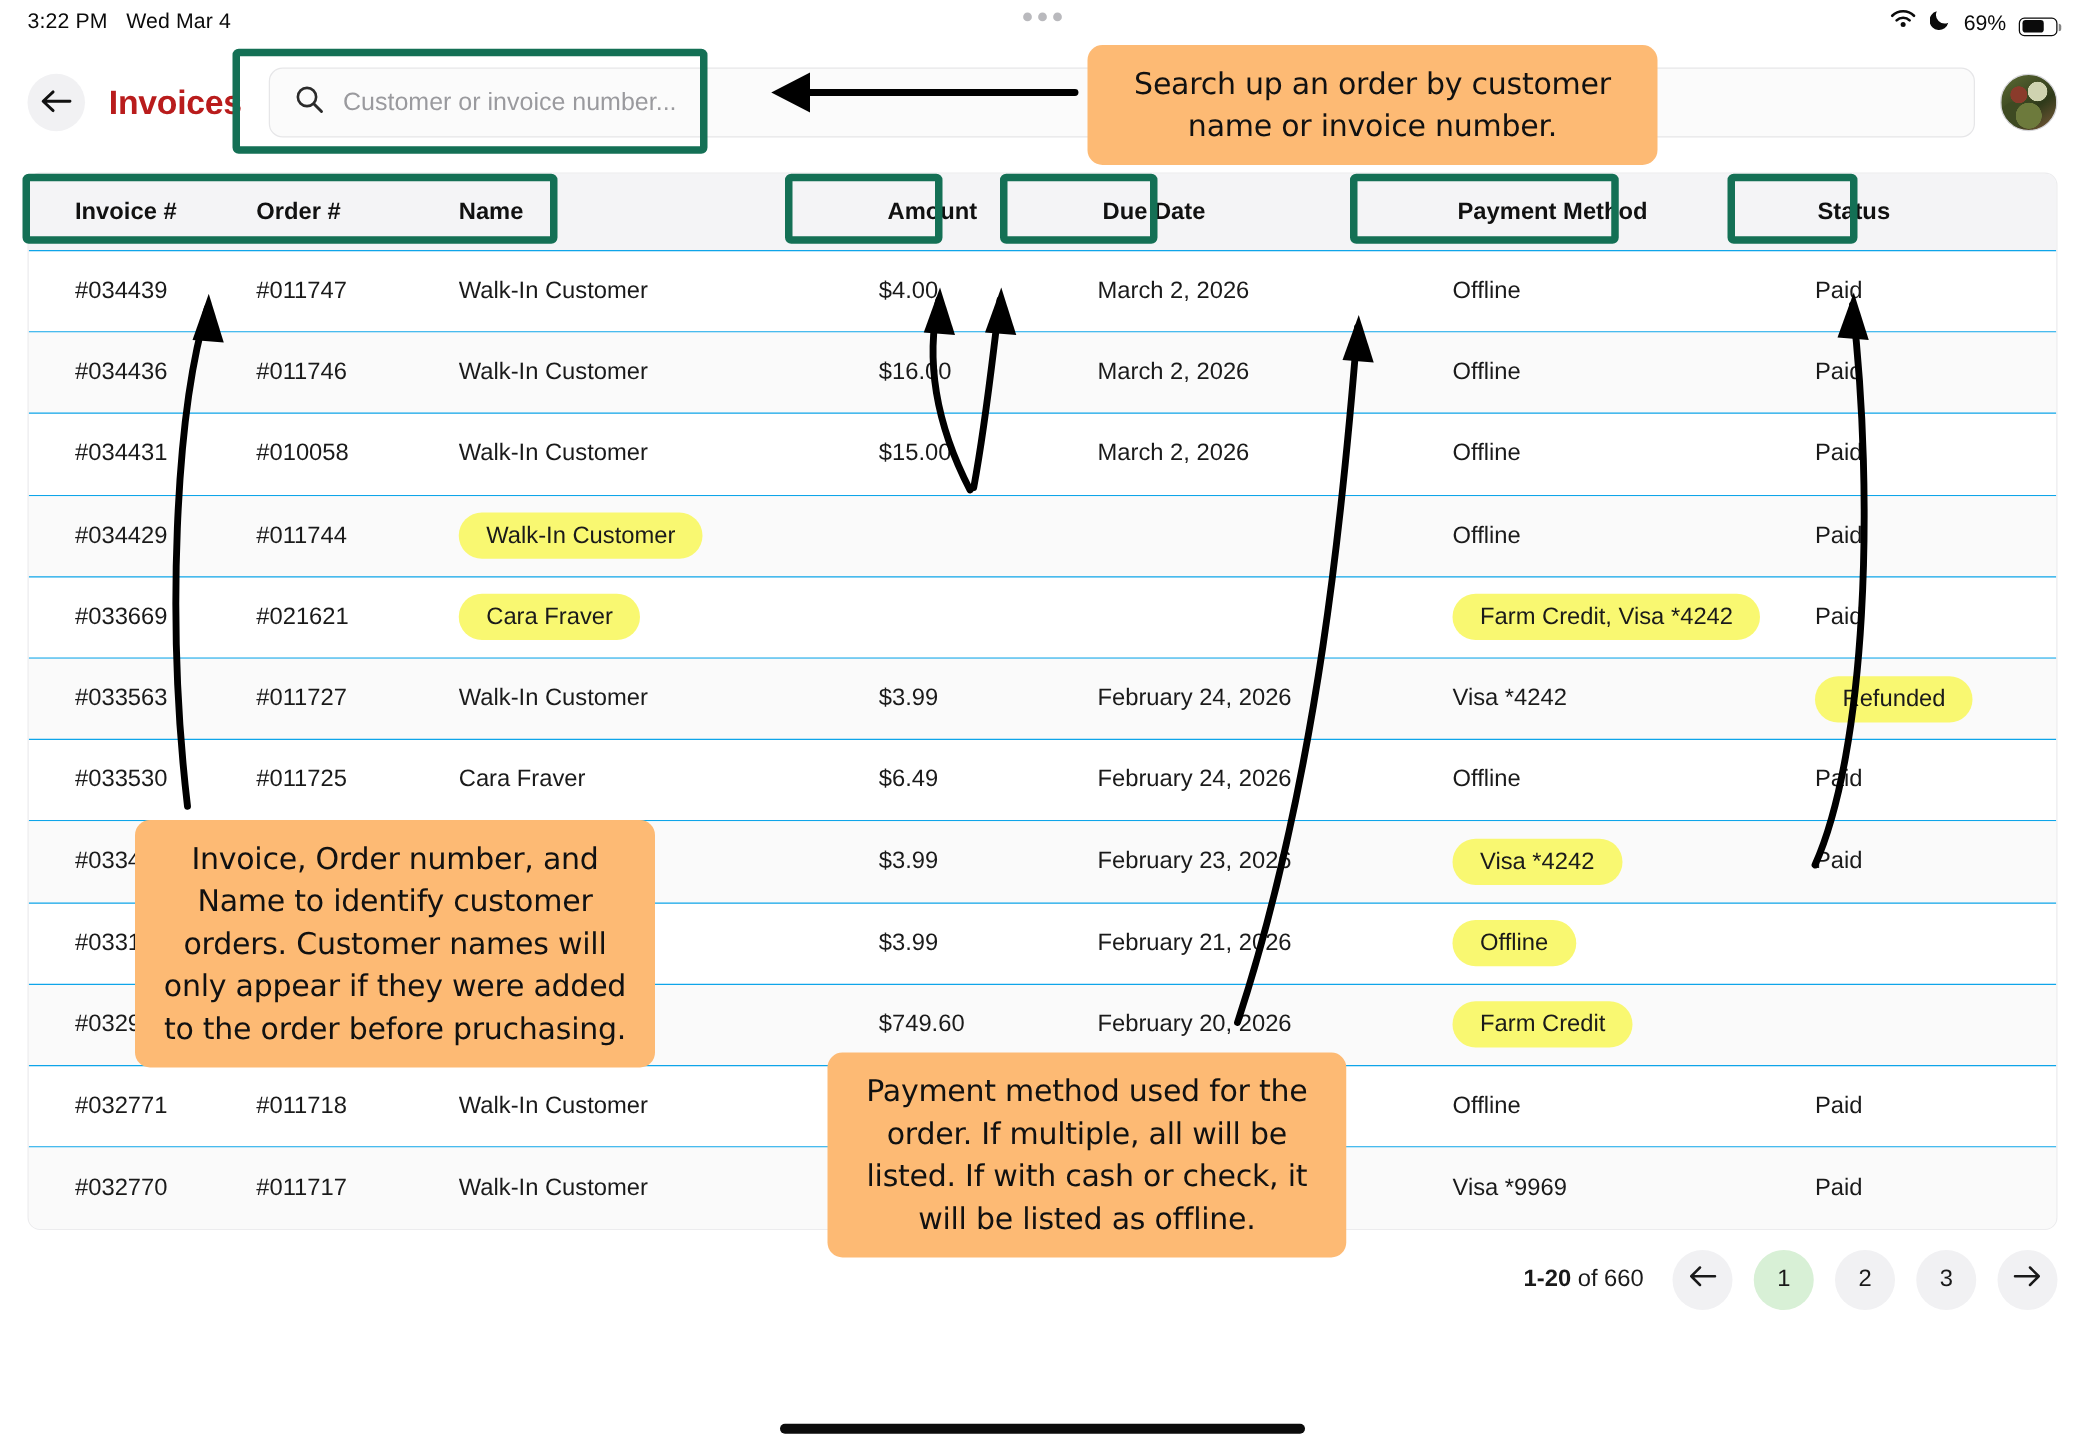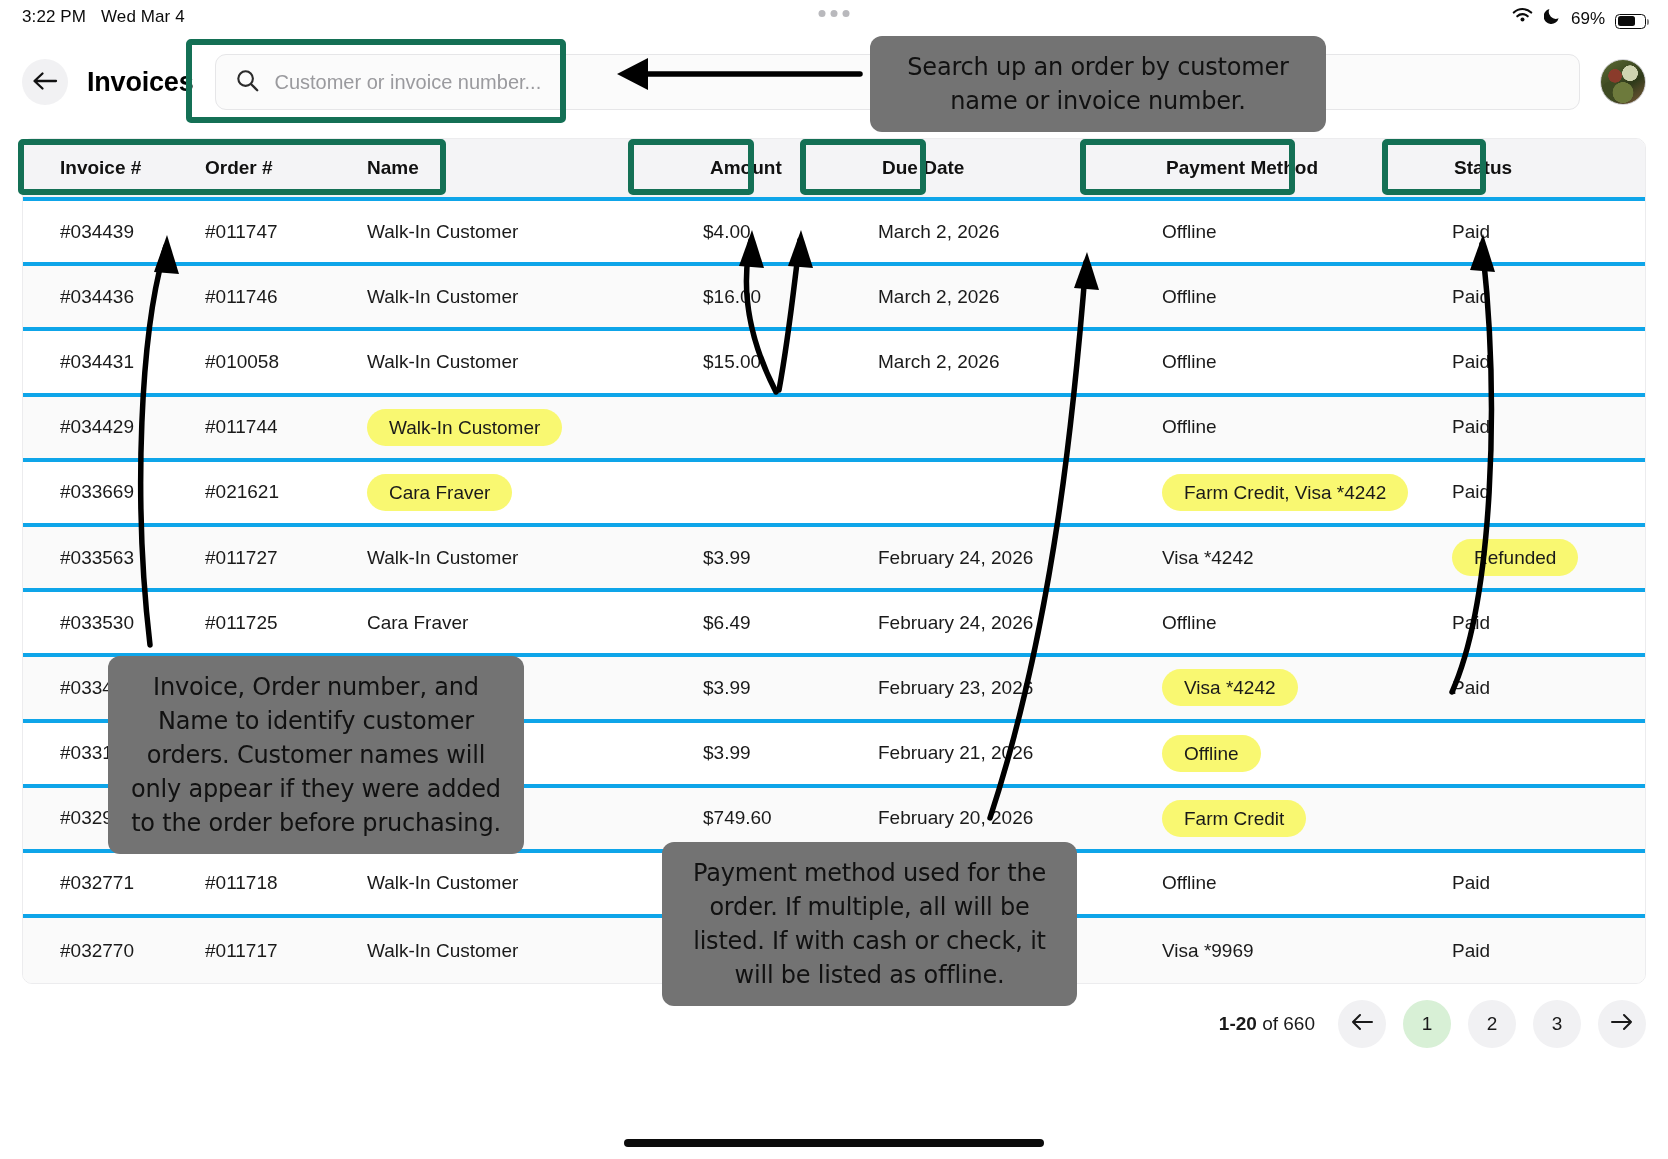--- a/index.html
+++ b/index.html
@@ -44,21 +44,21 @@
   .header {
     position: absolute; left: 0; top: 34px; width: 1668px; height: 96px;
     display: flex; align-items: center; padding: 0 22px;
   }
   .backbtn {
     width: 46px; height: 46px; border-radius: 50%; background: #f1f1f3;
     display: flex; align-items: center; justify-content: center; flex: 0 0 auto;
     border: none; cursor: pointer;
   }
   .page-title {
-    font-size: 27px; font-weight: 700; color: #000000; margin-left: 19px; letter-spacing: -.2px;
+    font-size: 27px; font-weight: 700; color: #b91c1c; margin-left: 19px; letter-spacing: -.2px;
     white-space: nowrap;
   }
   .searchwrap {
     margin-left: 22px; flex: 1 1 auto; height: 56px;
     background: #fbfbfb; border: 1px solid #e6e6e8; border-radius: 11px;
     display: flex; align-items: center; padding: 0 20px; min-width: 0;
   }
   .search-input {
     border: none; outline: none; background: transparent;
     font-family: "Liberation Sans", sans-serif;
@@ -77,21 +77,21 @@
   }
 
   
   .tablecard {
     position: absolute; left: 22px; top: 138px; width: 1624px;
     background: #fff; border-radius: 10px; overflow: hidden;
     border: 1px solid #ececee;
   }
   .trow {
     display: flex; align-items: center; height: 65.2px;
-    border-bottom: 4px solid #0ea5e9; padding: 0 0 0 14px;
+    border-bottom: 1px solid #0ea5e9; padding: 0 0 0 14px;
   }
   .trow:last-child { border-bottom: none; }
   .thead { background: #f4f4f6; height: 62px; }
   .thead .cell { font-weight: 700; font-size: 19px; color: #111; }
   .trow.alt { background: #fafafa; }
   .cell { font-size: 19px; color: #1a1a1a; white-space: nowrap; }
   .c-inv { width: 168px; padding-left: 23px; }
   .c-ord { width: 162px; }
   .c-name { width: 305px; }
   .c-amt { width: 188px; text-align: left; padding-left: 31px; }
@@ -125,21 +125,21 @@
     position: absolute; left: 50%; transform: translateX(-50%); bottom: 12px;
     width: 420px; height: 8px; border-radius: 4px; background: #0b0b0b;
   }
 
   
   .overlay { position: absolute; left: 0; top: 0; width: 1668px; height: 1159px; pointer-events: none; }
   .hl {
     position: absolute; border: 6px solid #147055; border-radius: 5px;
   }
   .tip {
-    position: absolute; background: #737373; border-radius: 12px;
+    position: absolute; background: #fdba74; border-radius: 12px;
     color: #111; font-family: "DejaVu Sans", sans-serif; font-size: 24px;
     line-height: 1.42; text-align: center; padding: 14px 22px;
     letter-spacing: -.2px;
   }
   .arrows { position: absolute; left: 0; top: 0; }
 </style>
 </head>
 <body>
 
 <div id="app">

